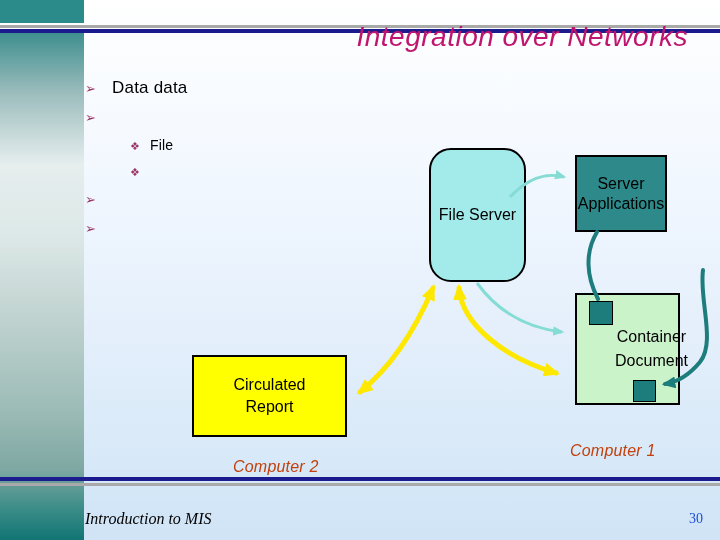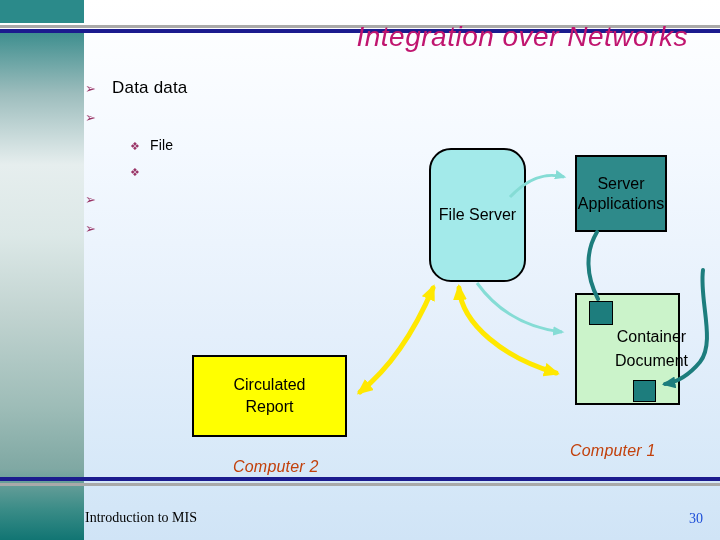--- a/index.html
+++ b/index.html
@@ -40,21 +40,21 @@
   .node-report{left:192px;top:355px;width:155px;height:82px;background:#ffff00;font-size:16px;line-height:22px;justify-content:center;}
   .node-report .wrap{display:inline-block;max-width:100px;}
   .mini-square{position:absolute;background:#1d7d7d;border:1.5px solid #000;box-sizing:border-box;}
   .sq-top{left:12px;top:6px;width:24px;height:24px;}
   .sq-bottom{left:56px;top:85px;width:23px;height:22px;}
 
   .free-label{position:absolute;color:#c2410c;font-size:16px;white-space:nowrap;letter-spacing:0.2px;font-style:italic;}
   .lbl-computer2{left:233px;top:458px;}
   .lbl-computer1{left:570px;top:442px;}
 
-  .footer-text{position:absolute;left:85px;top:510px;font-family:"Liberation Serif",serif;font-size:14px;color:#000;}
+  .footer-text{position:absolute;left:85px;top:510px;font-family:"Liberation Serif",serif;font-size:16px;color:#000;font-style:italic;}
   .page-num{position:absolute;right:17px;top:511px;font-family:"Liberation Serif",serif;font-size:14px;color:#1d4ed8;}
 
   svg.connectors{position:absolute;left:0;top:0;pointer-events:none;}
 </style>
 </head>
 <body>
 
 <div class="side-block"></div>
 <div class="side-bar"></div>
 <div class="hline gray top-gray"></div>

